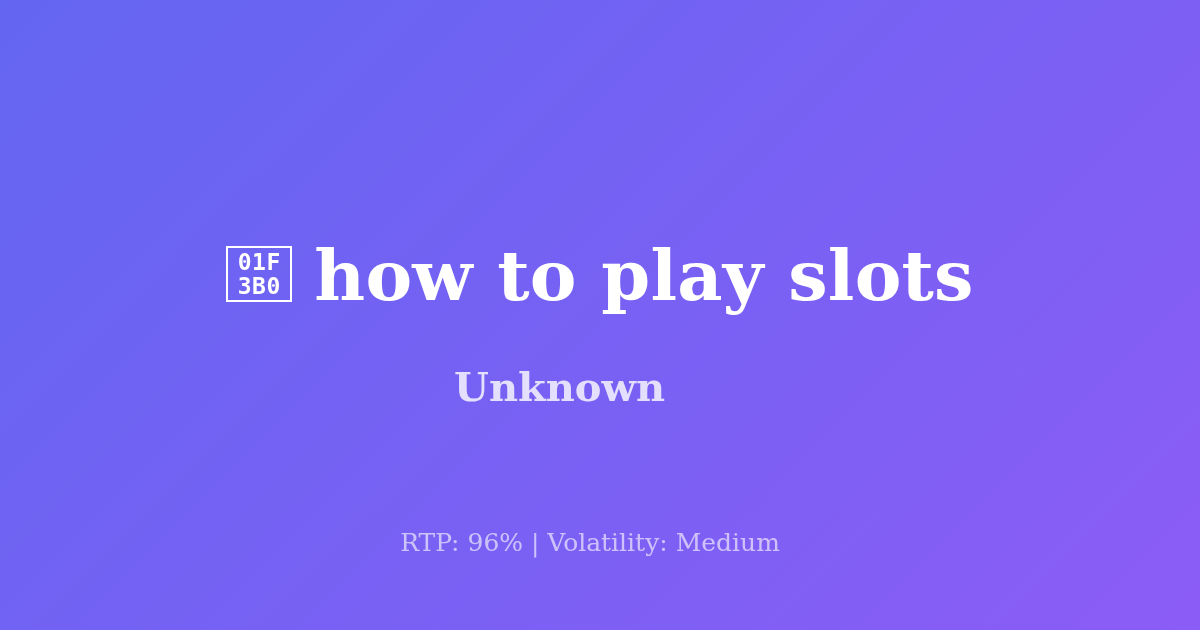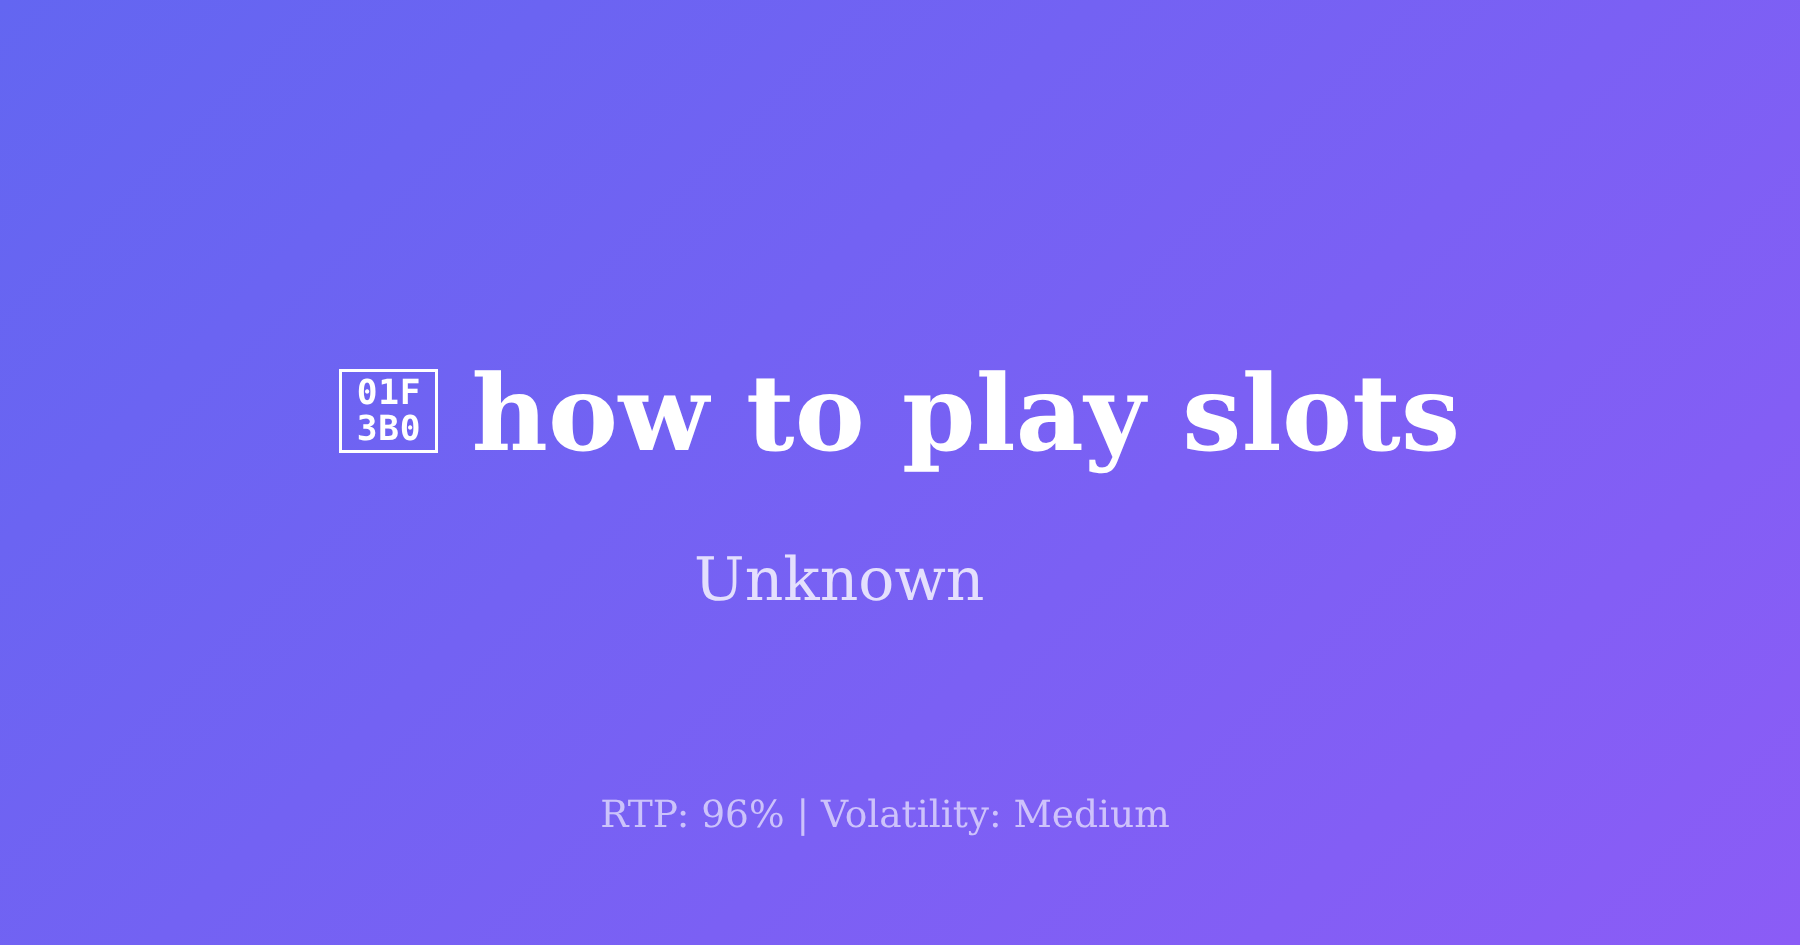--- a/index.html
+++ b/index.html
@@ -77,21 +77,21 @@
   }
 
   
   .subtitle {
     position: absolute;
     top: 362px;
     left: 0;
     width: 1119px;
     text-align: center;
     font-family: "DejaVu Serif", "Liberation Serif", serif;
-    font-weight: normal;
+    font-weight: bold;
     font-size: 40px;
     line-height: 50px;
     color: rgba(255, 255, 255, 0.80);
     white-space: nowrap;
   }
 
   
   .meta {
     position: absolute;
     top: 526px;

